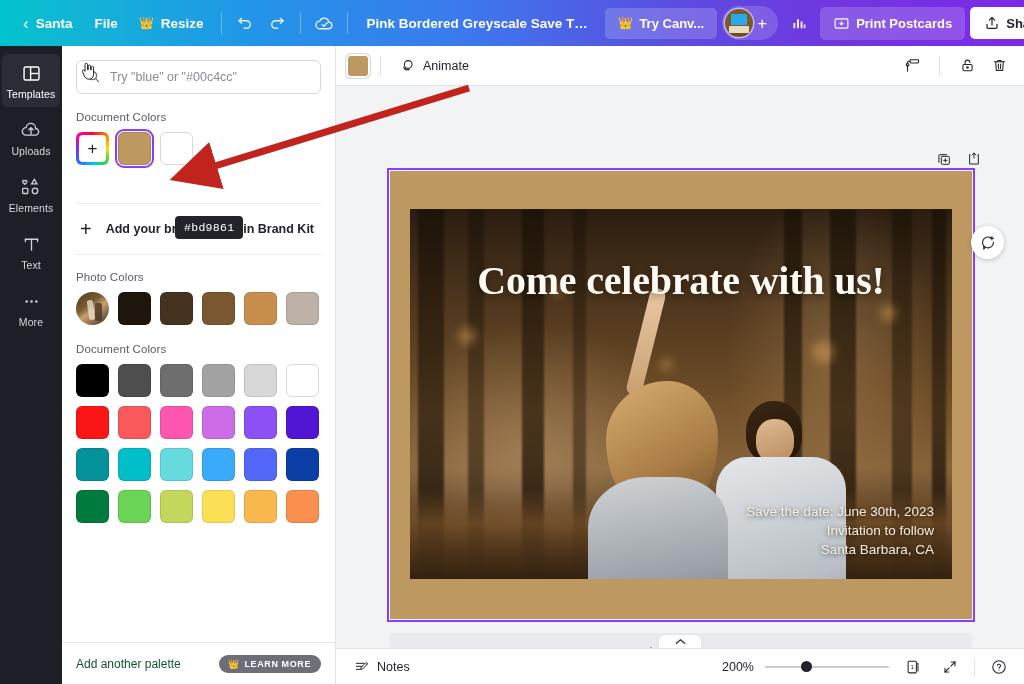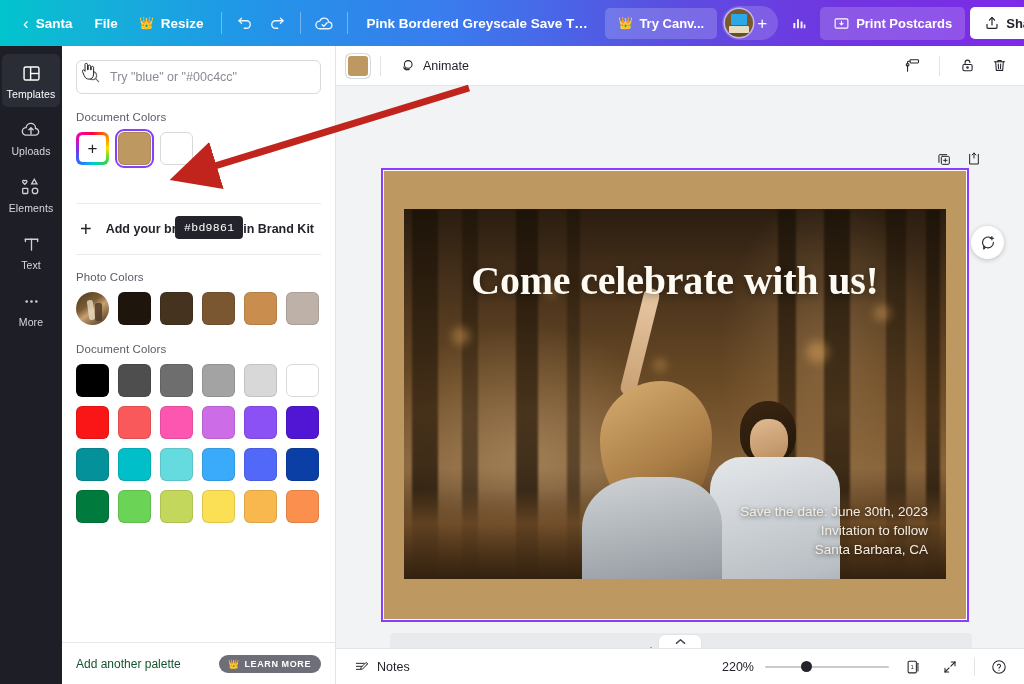--- a/index.html
+++ b/index.html
@@ -153,21 +153,21 @@
   }
   .ctx-sep { width: 1px; height: 20px; background: #e4e4e8; margin: 0 10px; }
   .ctx-btn { display: flex; align-items: center; gap: 7px; font-size: 12.5px; color: #23232c; padding: 6px 8px; border-radius: 5px; cursor: pointer; }
   .ctx-right { margin-left: auto; display: flex; align-items: center; gap: 2px; }
   .ctx-ico { width: 30px; height: 28px; display: flex; align-items: center; justify-content: center; border-radius: 5px; cursor: pointer; }
 
   .canvas-scroll { position: absolute; top: 40px; left: 0; width: 688px; height: 598px; overflow: hidden; }
   .page-tools { position: absolute; right: 40px; top: 63px; display: flex; gap: 10px; z-index: 14; }
   .pt-ico { width: 20px; height: 20px; display: flex; align-items: center; justify-content: center; cursor: pointer; }
 
-  .page-wrap { position: absolute; left: 48px; top: 85px; width: 582px; height: 448px; }
+  .page-wrap { position: absolute; left: 54px; top: 85px; width: 582px; height: 448px; }
   .page {
     position: absolute; inset: 0; background: #bd9861;
     box-shadow: 0 0 0 1px #fff, 0 0 0 3px #8b3dff; cursor: default;
   }
   .photo {
     position: absolute; left: 20px; top: 38px; right: 20px; height: 370px;
     overflow: hidden;
     background:
       radial-gradient(ellipse 45% 55% at 22% 65%, rgba(200,170,130,.40), transparent 62%),
       radial-gradient(ellipse 30% 70% at 78% 40%, rgba(190,150,100,.35), transparent 65%),
@@ -621,21 +621,21 @@
       <svg width="16" height="16" viewBox="0 0 24 24" fill="none" stroke="#23232c" stroke-width="1.5" stroke-linecap="round" stroke-linejoin="round">
         <line x1="3.5" y1="6.5" x2="15" y2="6.5"></line>
           <line x1="3.5" y1="11" x2="12" y2="11"></line>
         <line x1="3.5" y1="15.5" x2="9.5" y2="15.5"></line>
         <path d="M19.6 8.2 13 14.8l-3 .7.7-3 6.6-6.6a1.6 1.6 0 0 1 2.3 2.3z"></path>
       </svg>
       <span>Notes</span>
     </div>
 
     <div class="bot-right">
-      <span class="zoom-val">220%</span>
+      <span class="zoom-val">200%</span>
       <div class="slider">
         <div class="track"></div>
         <div class="knob"></div>
       </div>
       <div class="bot-ico">
         <svg width="18" height="18" viewBox="0 0 24 24" fill="none" stroke="#23232c" stroke-width="1.4" stroke-linecap="round" stroke-linejoin="round">
           <rect x="5.5" y="4.2" width="11" height="15.6" rx="1.5"></rect>
           <path d="M18.6 7v10.4"></path>
           <text x="11" y="14.6" font-size="8" fill="#23232c" stroke="none" text-anchor="middle" font-family="Liberation Sans, sans-serif">1</text>
         </svg>

